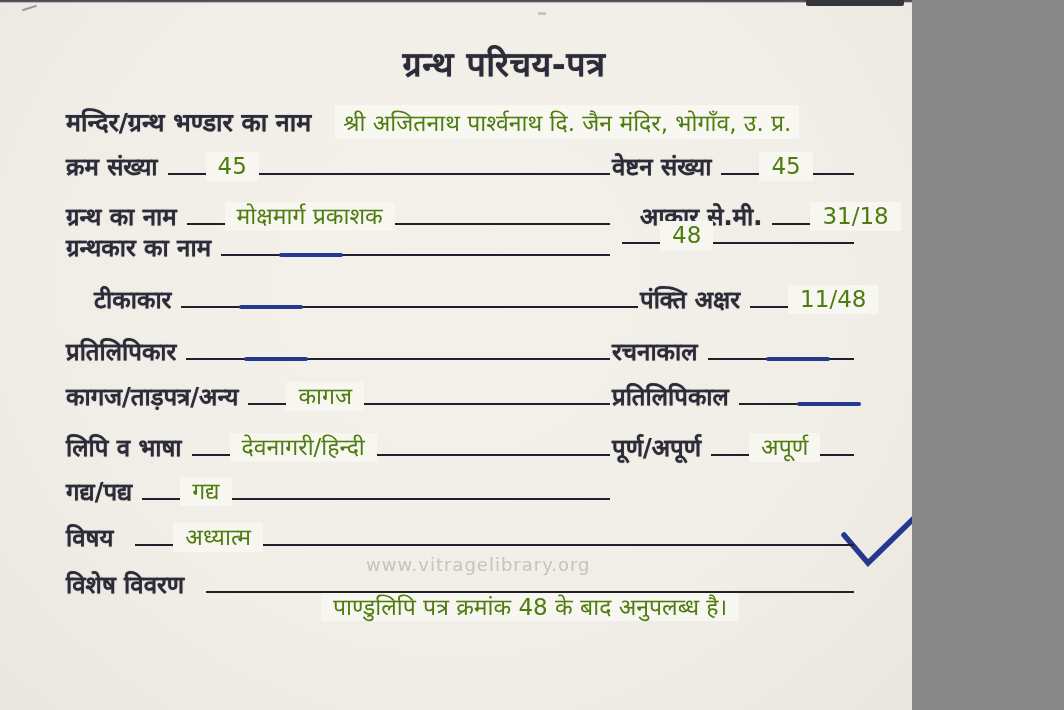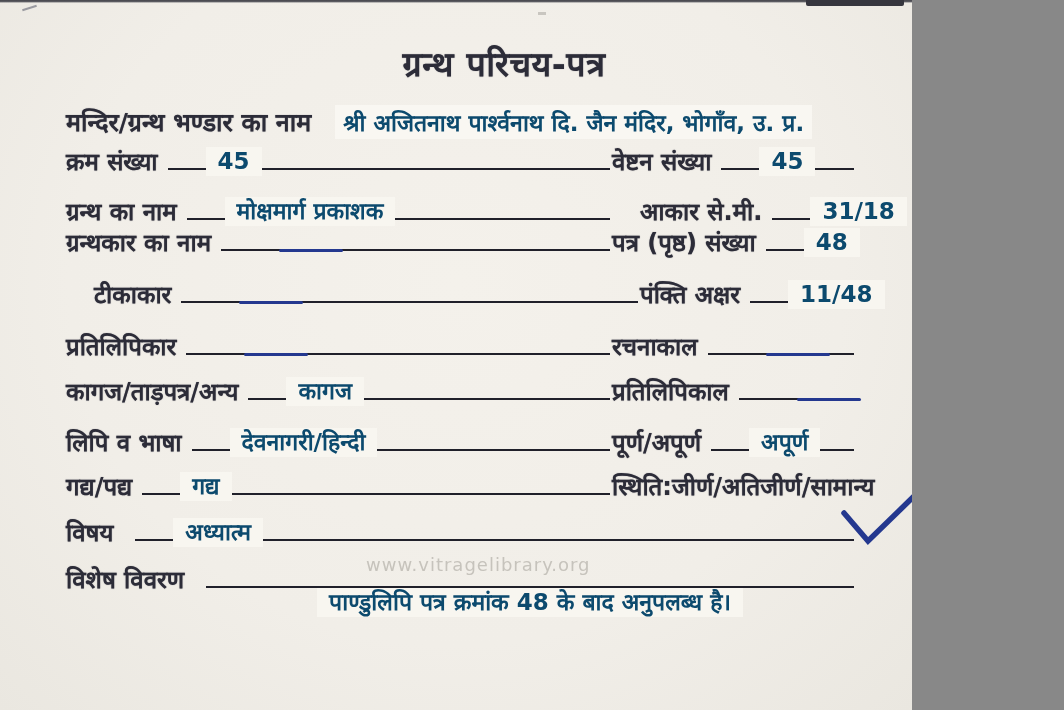--- a/index.html
+++ b/index.html
@@ -10,28 +10,28 @@
   }
   
   .scan-top{position:absolute;top:0;left:0;right:0;height:3px;
     background:linear-gradient(180deg,#45454b 0%,#5c5c62 55%,rgba(120,120,125,0) 100%);}
   .scan-top::after{content:'';position:absolute;left:806px;top:0;width:98px;height:6px;background:#36363e;border-radius:0 0 2px 2px;}
   .scan-mark{position:absolute;background:#9a9aa0;}
   .m1{left:22px;top:7px;width:15px;height:2px;transform:rotate(-18deg);}
   .m2{left:538px;top:12px;width:8px;height:3px;background:#c9c6c0;}
   
   .printed{color:#2c2c38;font-weight:700;text-shadow:0 0 1px rgba(44,44,60,.55);}
-  .ink{color:#0c4a6e;font-weight:700;}
+  .ink{color:#4d7c0f;font-weight:400;}
   .title{position:absolute;top:40px;left:0;right:0;margin:0;text-align:center;
     transform:translateX(48px);font-size:34px;letter-spacing:.5px;}
   .header-row{position:absolute;top:104px;left:66px;right:30px;display:flex;align-items:baseline;gap:24px;white-space:nowrap;}
   .hlabel{font-size:25px;}
   .hvalue{font-size:23px;background:#f9f7f2;padding:1px 8px;}
   
-  .row{position:absolute;left:66px;right:56px;height:44px;display:flex;align-items:flex-start;}
+  .row{position:absolute;left:66px;right:56px;height:44px;display:flex;align-items:center;}
   .cell{display:flex;align-items:flex-end;position:relative;min-width:0;}
   .lcell{flex:0 0 546px;}
   .rcell{flex:1;}
   .full{flex:1;gap:12px;}
   .flabel{font-size:24px;white-space:nowrap;padding-bottom:2px;}
   .rule{flex:1;margin:0 2px 9px 10px;border-bottom:2.5px solid #20202a;position:relative;height:0;}
   .fval{position:absolute;left:38px;bottom:-8px;font-size:23px;white-space:nowrap;
     background:#f8f6f0;padding:0 12px;line-height:1.25;}
   .fval.below{left:50%;transform:translateX(-50%);bottom:auto;top:2px;}
   .inkdash{position:absolute;left:58px;bottom:-3px;width:64px;height:3.5px;background:#24388f;border-radius:2px;}
@@ -84,21 +84,20 @@
         </div>
       </div>
       <div class="row" style="top: 225px;">
         <div class="cell lcell">
           <span class="flabel printed">ग्रन्थकार का नाम</span>
           <div class="rule">
             <div class="inkdash"></div>
           </div>
         </div>
         <div class="cell rcell">
-          <span class="flabel printed">पत्र (पृष्ठ) संख्या</span>
           <div class="rule">
             <span class="fval ink">48</span>
           </div>
         </div>
       </div>
       <div class="row" style="top: 277px; margin-left: 28px;">
         <div class="cell lcell">
           <span class="flabel printed">टीकाकार</span>
           <div class="rule">
             <div class="inkdash"></div>
@@ -154,21 +153,20 @@
         </div>
       </div>
       <div class="row" style="top: 469px;">
         <div class="cell lcell">
           <span class="flabel printed">गद्य/पद्य</span>
           <div class="rule">
             <span class="fval ink">गद्य</span>
           </div>
         </div>
         <div class="cell rcell">
-          <span class="flabel printed">स्थिति:जीर्ण/अतिजीर्ण/सामान्य</span>
           <svg class="check" viewBox="0 0 118 90">
             <path d="M10 52 L34 80 L108 8" fill="none" stroke="#24388f" stroke-width="5.5" stroke-linecap="round"></path>
           </svg>
         </div>
       </div>
       <div class="row" style="top: 515px;">
         <div class="cell full">
           <span class="flabel printed">विषय</span>
           <div class="rule">
             <span class="fval ink">अध्यात्म</span>

